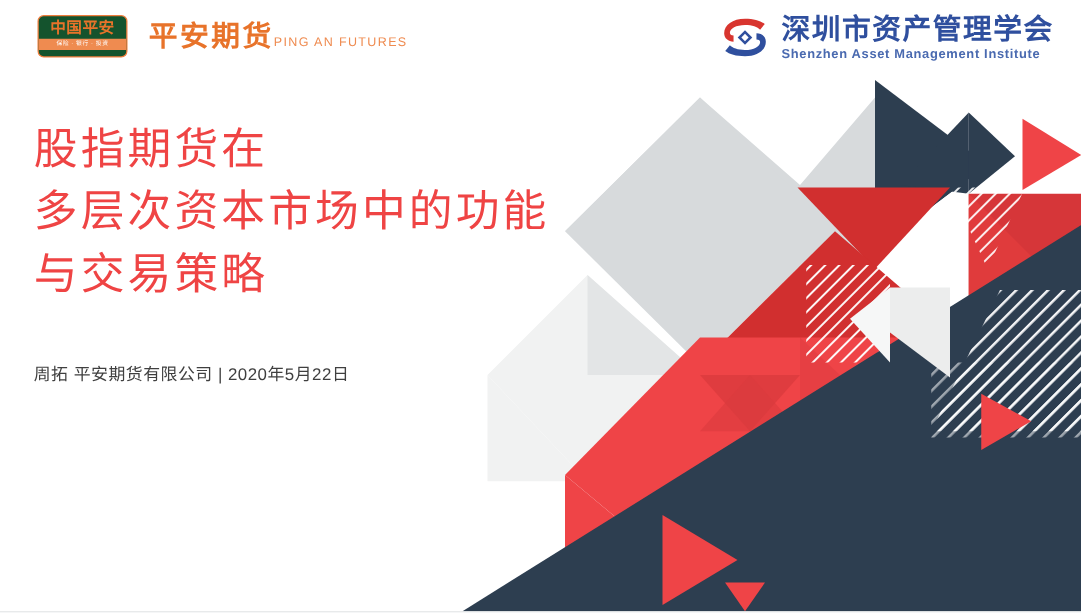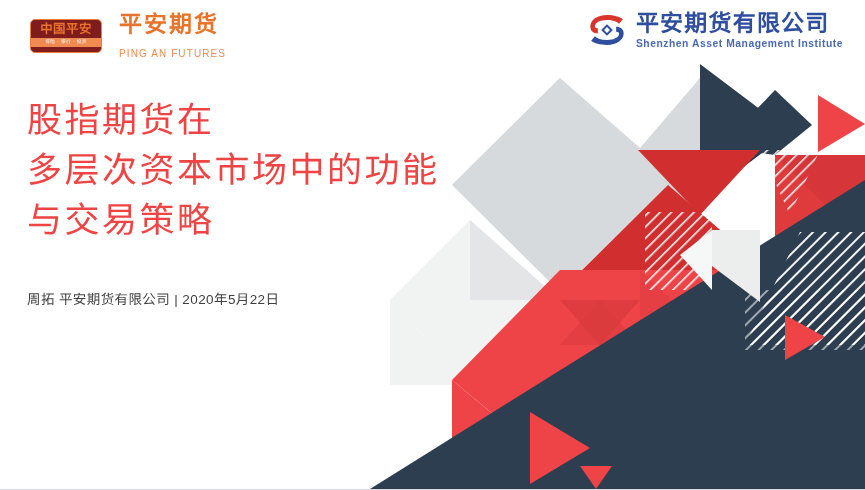--- a/index.html
+++ b/index.html
@@ -42,21 +42,21 @@
     width: 72px;
     height: 34px;
     border: 1.4px solid #ef7d3c;
     border-radius: 5px;
     display: flex;
     flex-direction: column;
     align-items: center;
     justify-content: flex-start;
     box-sizing: border-box;
     overflow: hidden;
-    background: #7f1d1d;
+    background: #14532d;
     padding-top: 3px;
   }
   .pa-box-main {
     font-size: 12.5px;
     font-weight: bold;
     color: #e8732a;
     letter-spacing: .4px;
     line-height: 1.05;
   }
   .pa-box-sub {
@@ -66,21 +66,21 @@
     color: #ffffff;
     font-size: 4.6px;
     letter-spacing: .5px;
     text-align: center;
     line-height: 8px;
     height: 9px;
   }
   .pa-word {
     margin-left: 17px;
     display: flex;
-    flex-direction: column;
+    flex-direction: row;
     justify-content: center;
   }
   .pa-word-cn {
     font-size: 23px;
     font-weight: bold;
     color: #e8732a;
     letter-spacing: 2px;
     line-height: 1.05;
   }
   .pa-word-en {
@@ -220,21 +220,21 @@
   </div>
 
   <div class="logo-block" id="szami-logo">
     <svg class="szami-mark" viewBox="0 0 48 48" xmlns="http://www.w3.org/2000/svg">
       <path d="M24 6 C12 6 4 12 4 20 C4 25 8 28 13 28 L13 22 C10.5 22 9.5 21 9.5 19.5 C9.5 15.5 15.5 12 24 12 C31 12 36 14 38.5 16.5 L43 11 C39 8 32.5 6 24 6 Z" fill="#d8352f"></path>
       <path d="M24 42 C36 42 44 36 44 28 C44 23 40 20 35 20 L35 26 C37.5 26 38.5 27 38.5 28.5 C38.5 32.5 32.5 36 24 36 C17 36 12 34 9.5 31.5 L5 37 C9 40 15.5 42 24 42 Z" fill="#2f4f9e"></path>
       <polygon points="24,17 31,24 24,31 17,24" fill="#2f4f9e"></polygon>
       <polygon points="24,20.5 27.5,24 24,27.5 20.5,24" fill="#ffffff"></polygon>
     </svg>
     <div class="szami-word">
-      <div class="szami-cn">平安期货有限公司</div>
+      <div class="szami-cn">深圳市资产管理学会</div>
       <div class="szami-en">Shenzhen Asset Management Institute</div>
     </div>
   </div>
 
   <div id="title">股指期货在
 多层次资本市场中的功能
 与交易策略</div>
 
   <div id="byline">周拓 平安期货有限公司 |  2020年5月22日</div>
 

